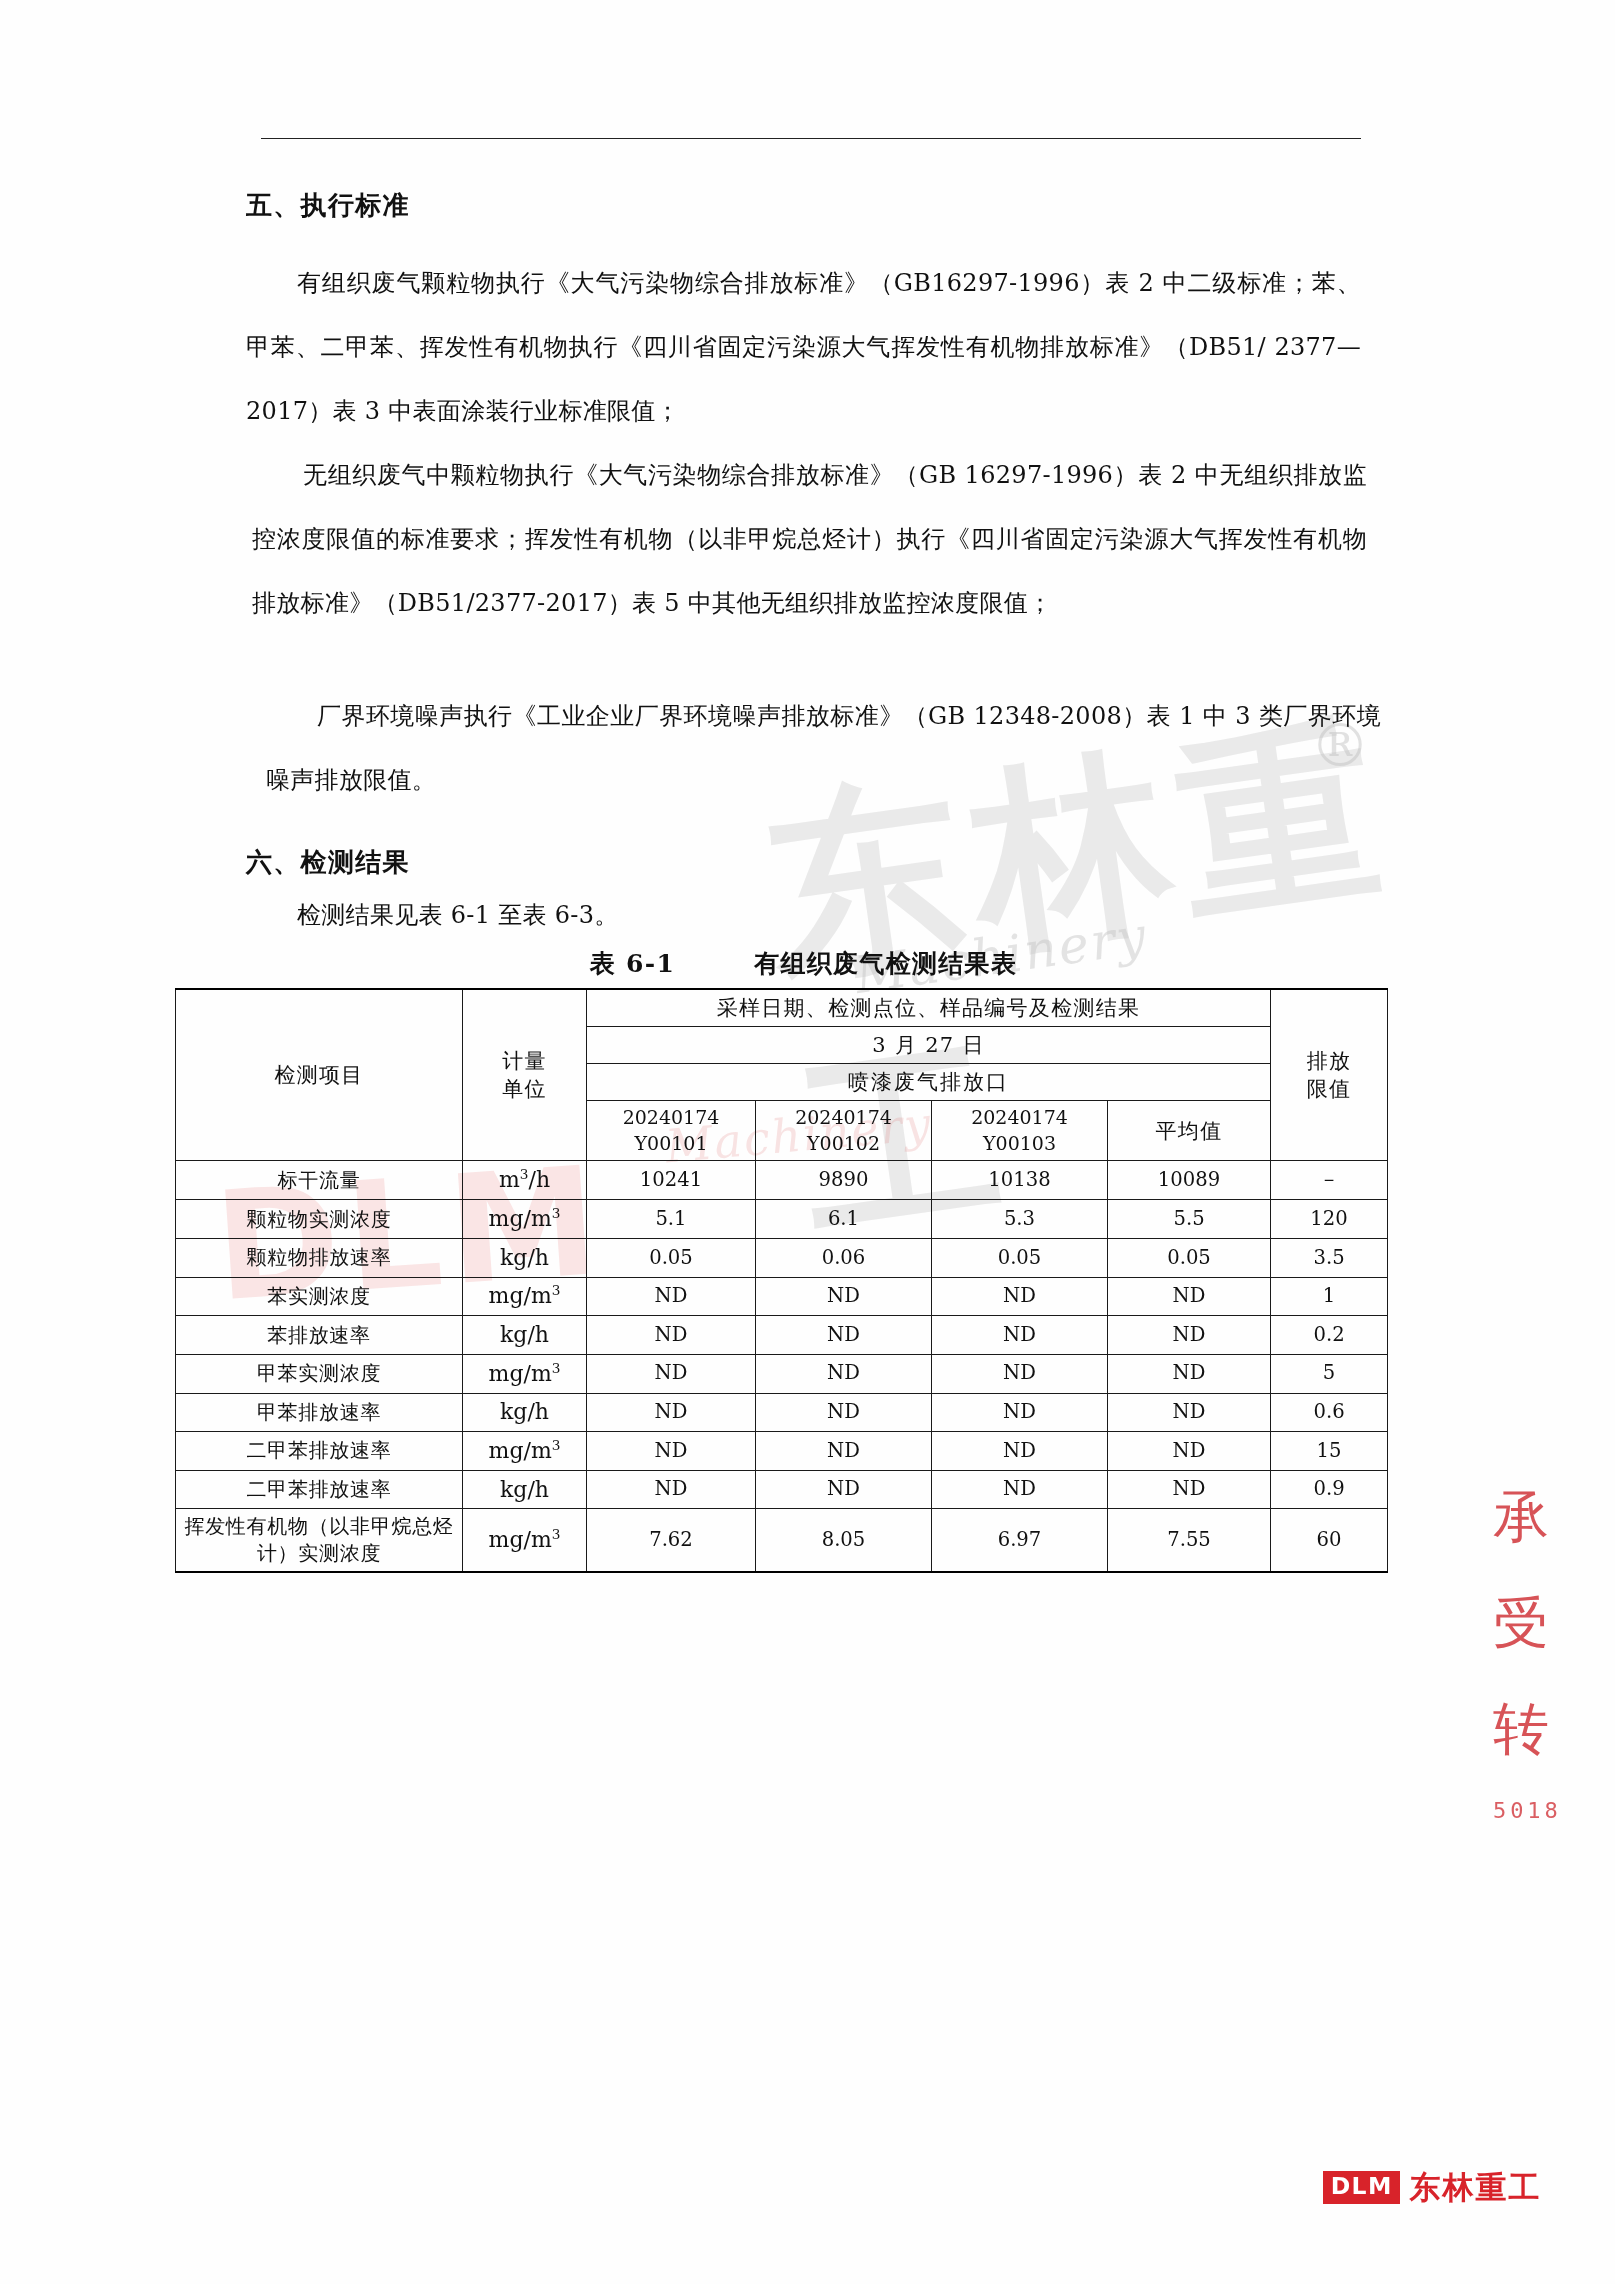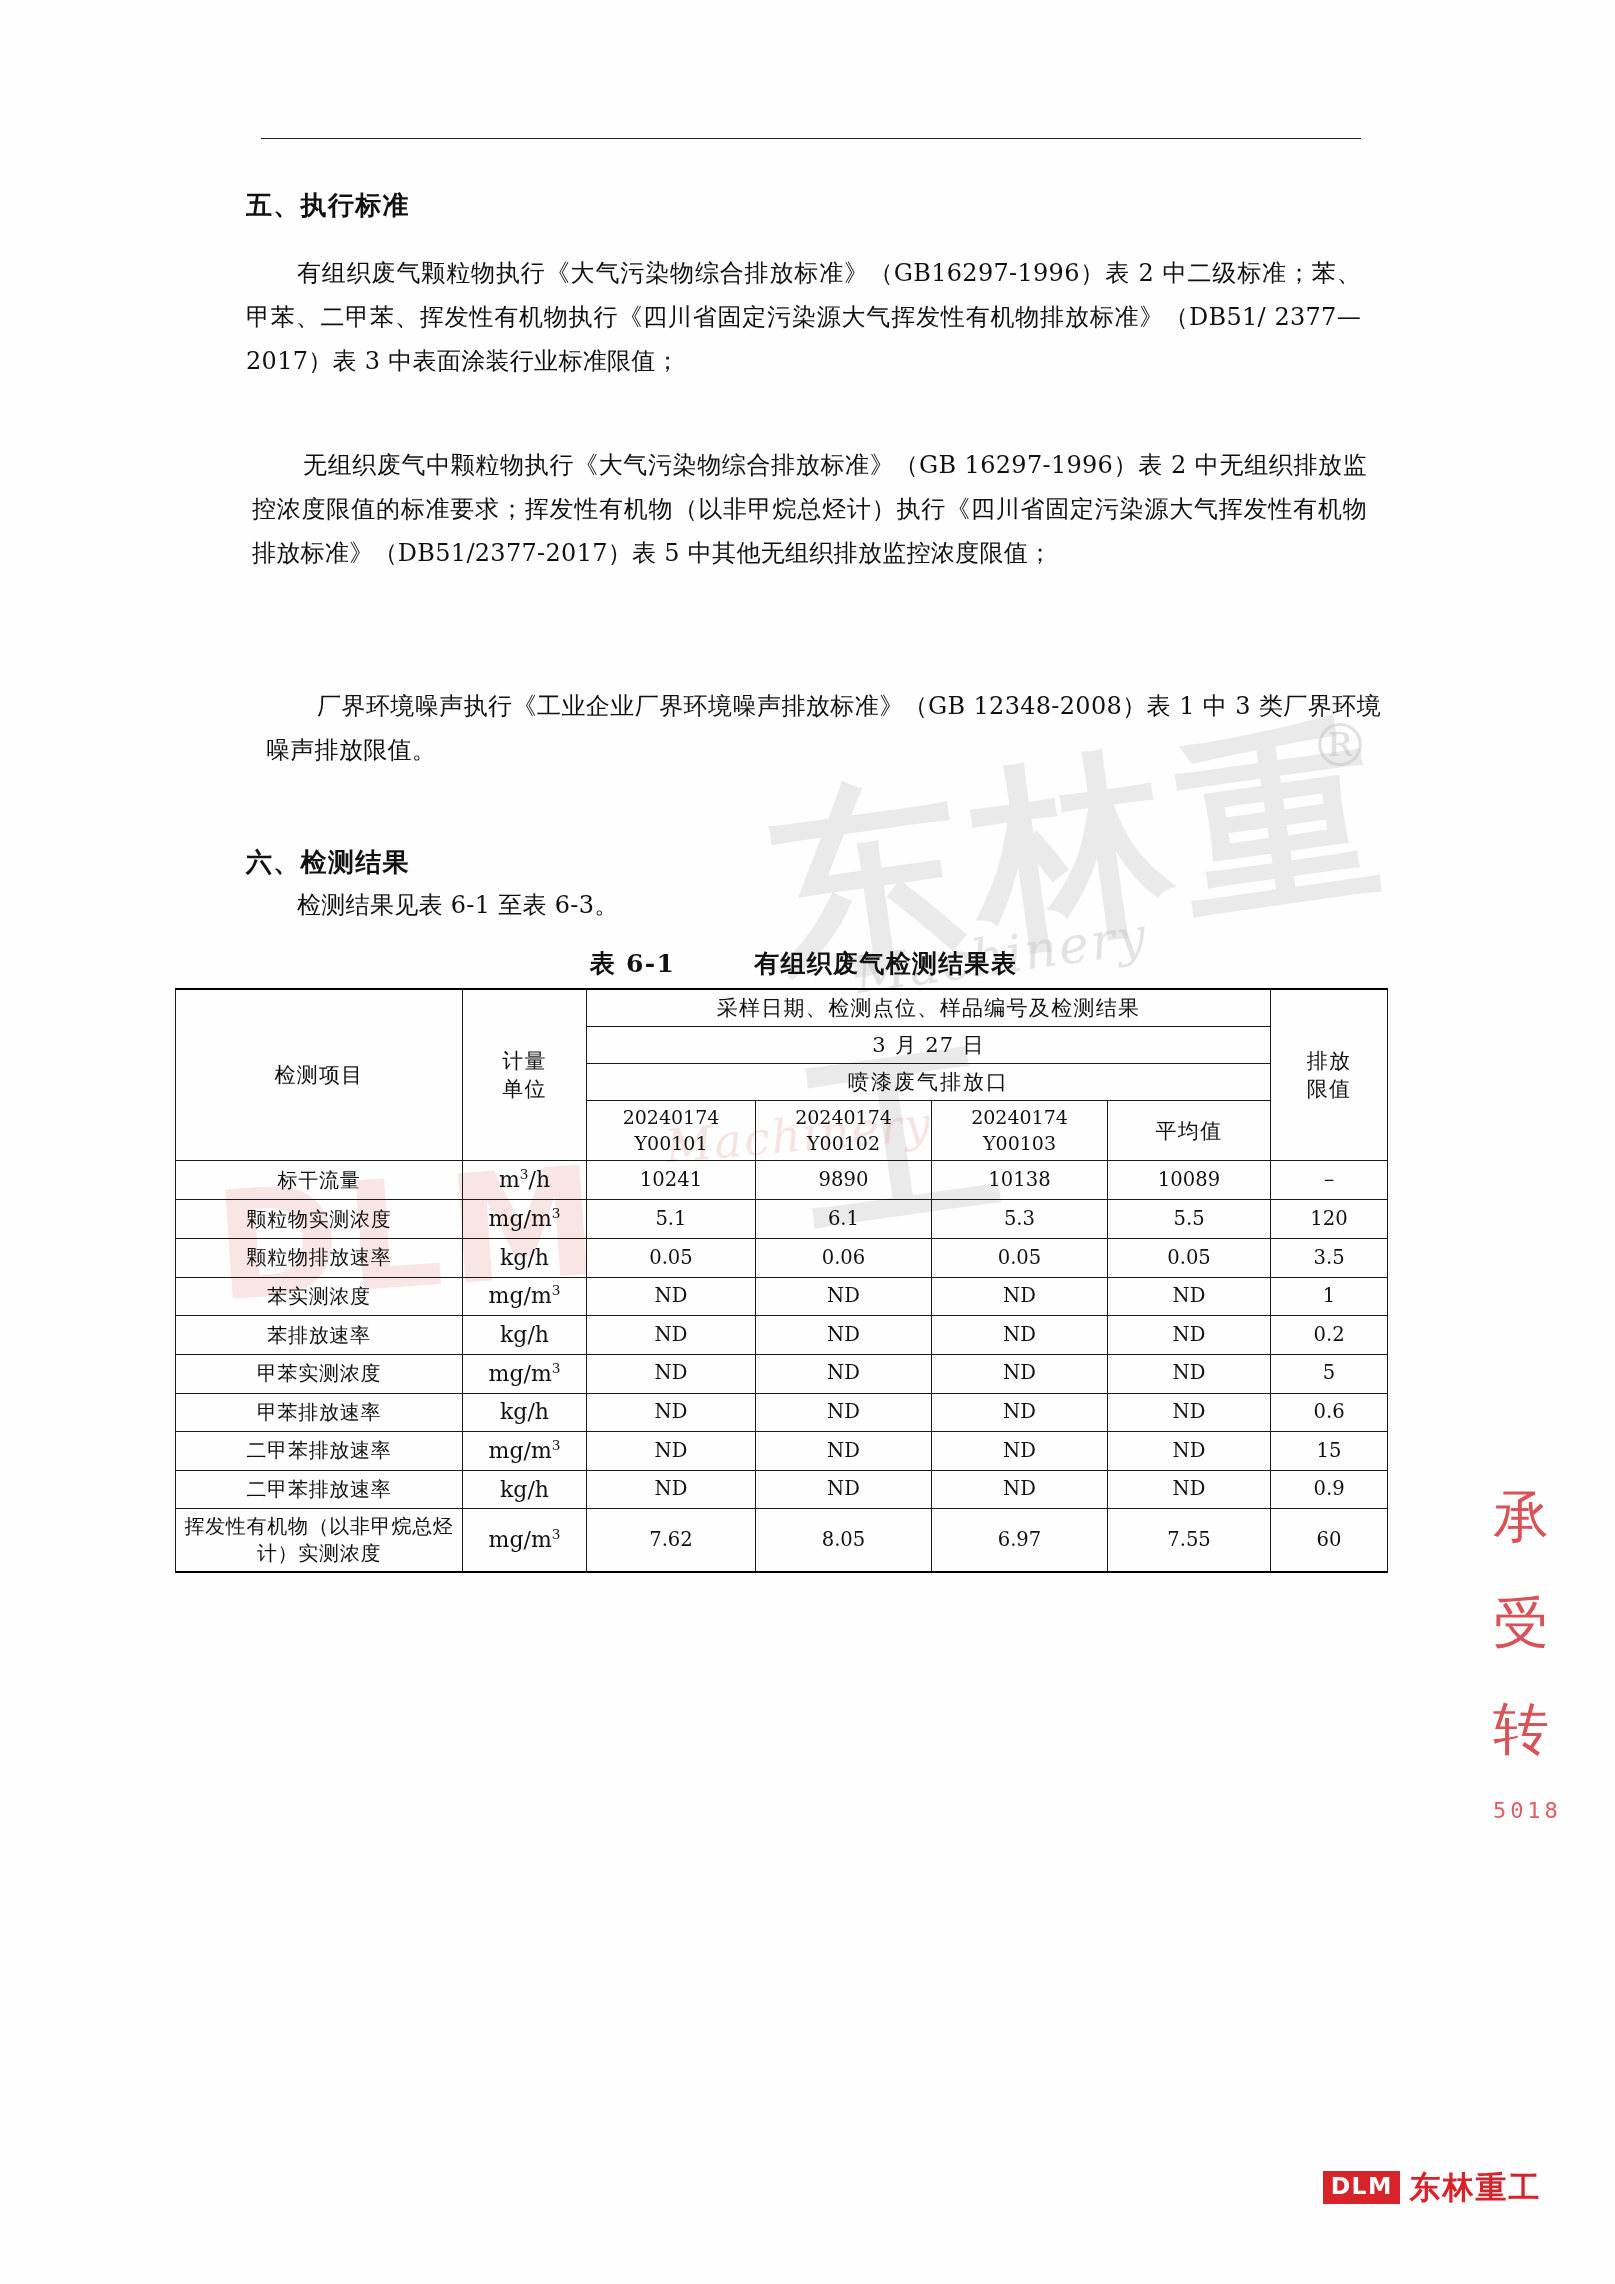--- a/index.html
+++ b/index.html
@@ -60,21 +60,21 @@
   .section-title {
     position: absolute;
     font-size: 26px;
     font-weight: bold;
     font-family: "DejaVu Sans", "Liberation Sans", sans-serif;
     letter-spacing: 1.3px;
   }
   .para {
     position: absolute;
     font-size: 24px;
-    line-height: 44px;
+    line-height: 64px;
     letter-spacing: 0.3px;
     text-align: justify;
   }
 
   #p-standards-1 { left: 246px; top: 251px; width: 1115px; text-indent: 51px; }
   #p-standards-2 { left: 252px; top: 443px; width: 1115px; text-indent: 51px; }
   #p-standards-3 { left: 246px; top: 684px; width: 1115px; text-indent: 51px; margin-left: 20px; }
   #p-results-1  { left: 246px; top: 883px; width: 1115px; text-indent: 51px; }
 
   #t-standards { left: 246px; top: 188px; }

